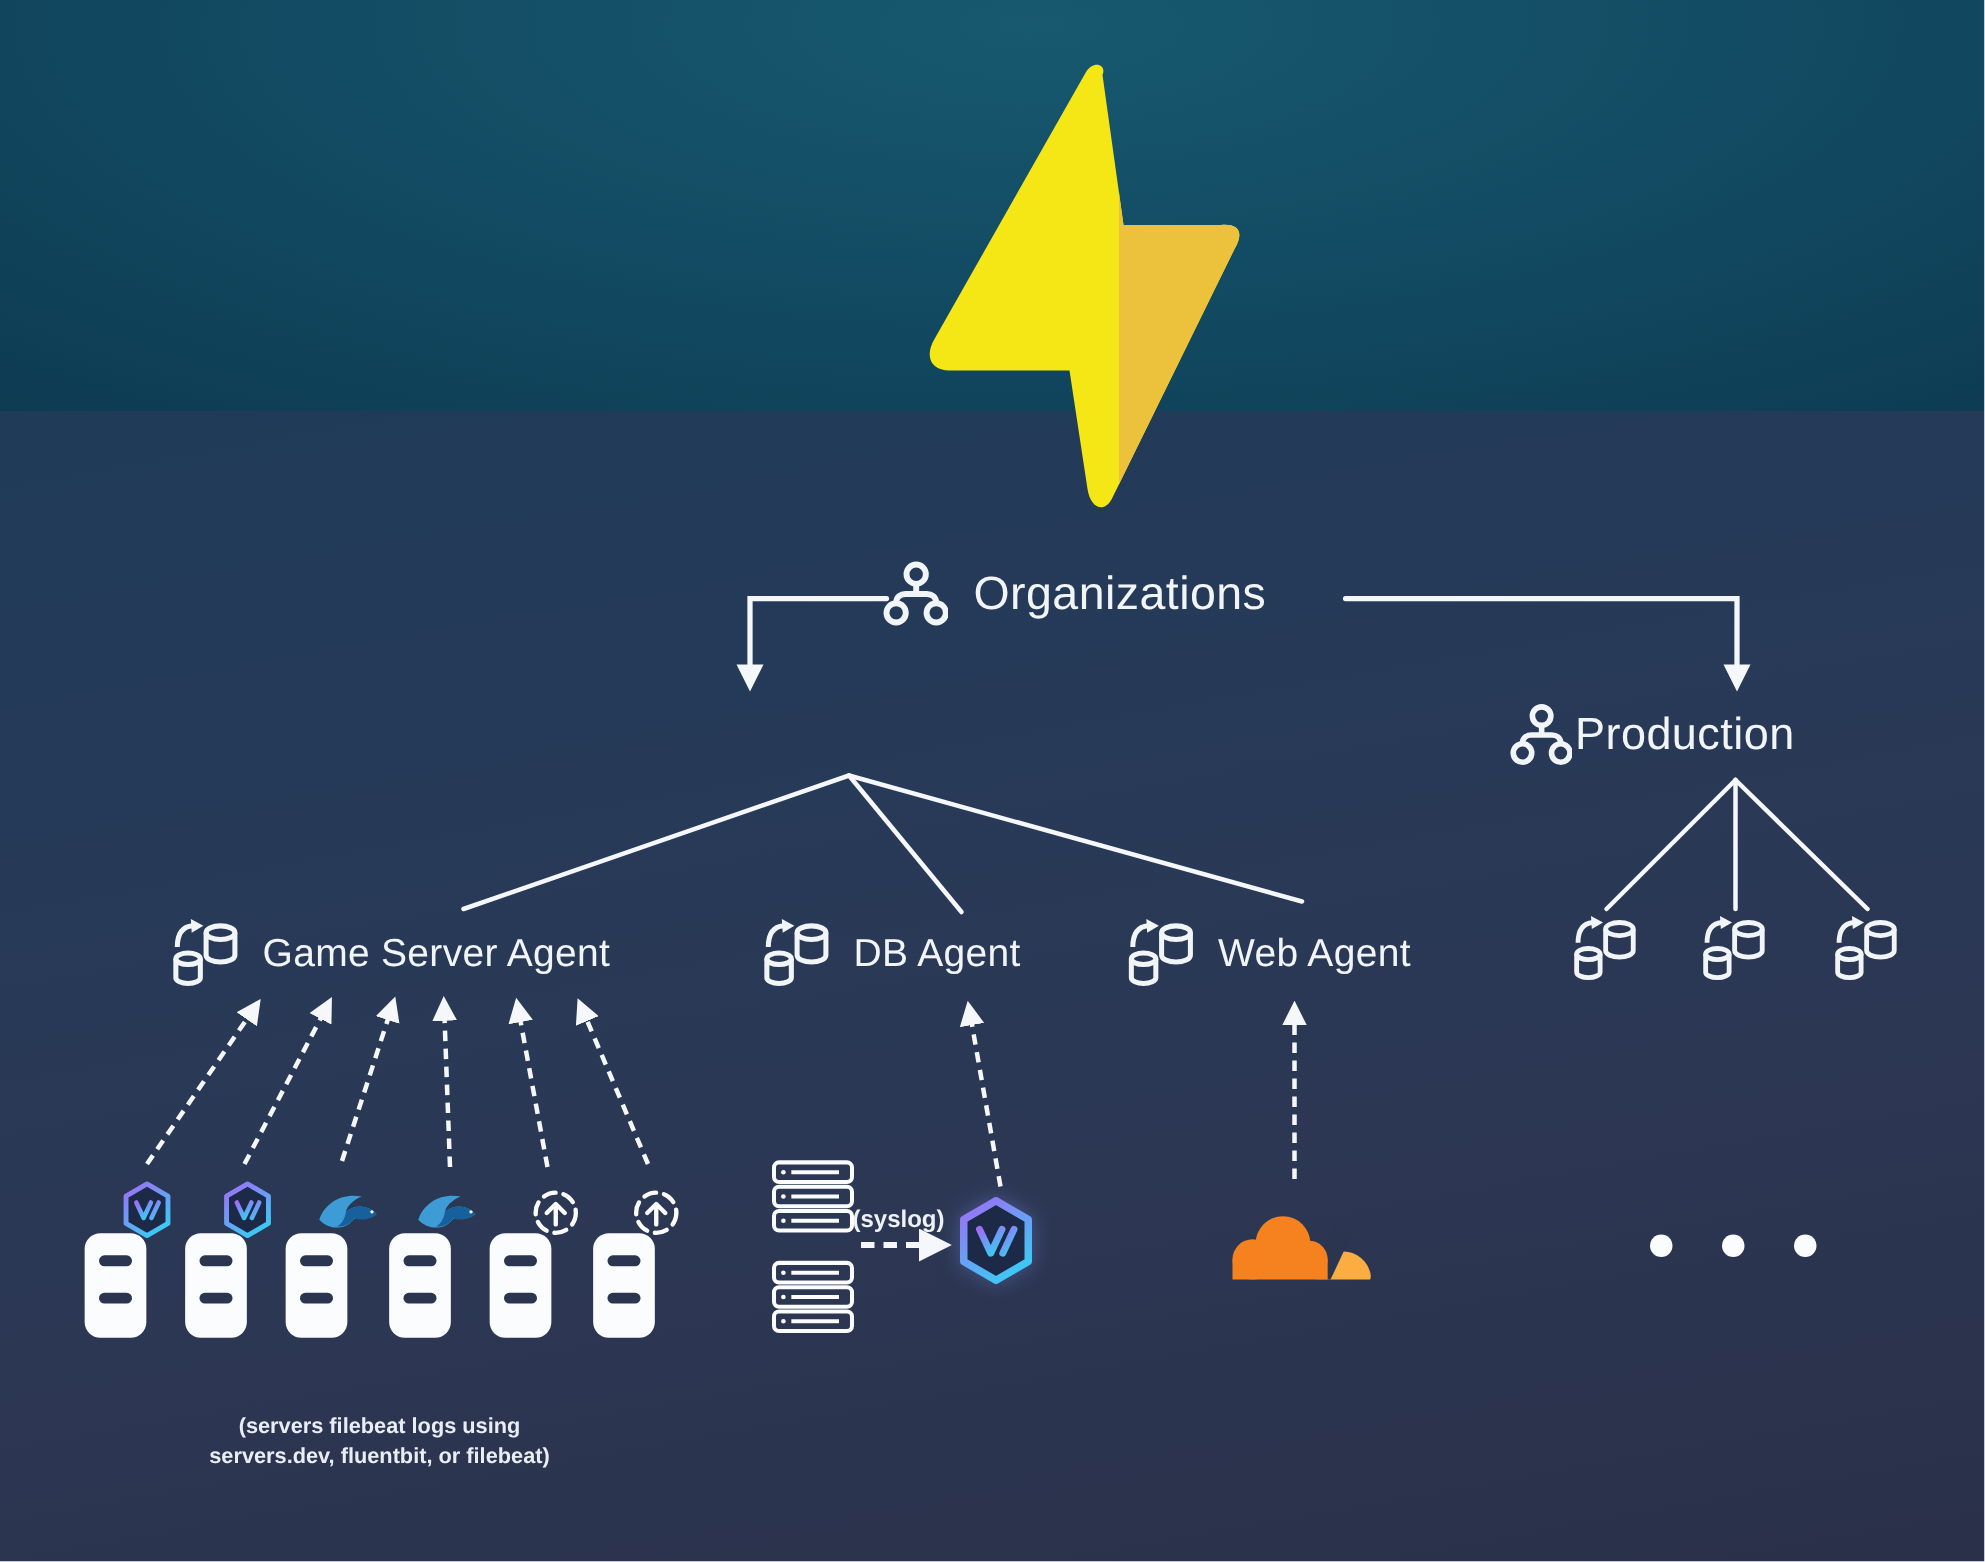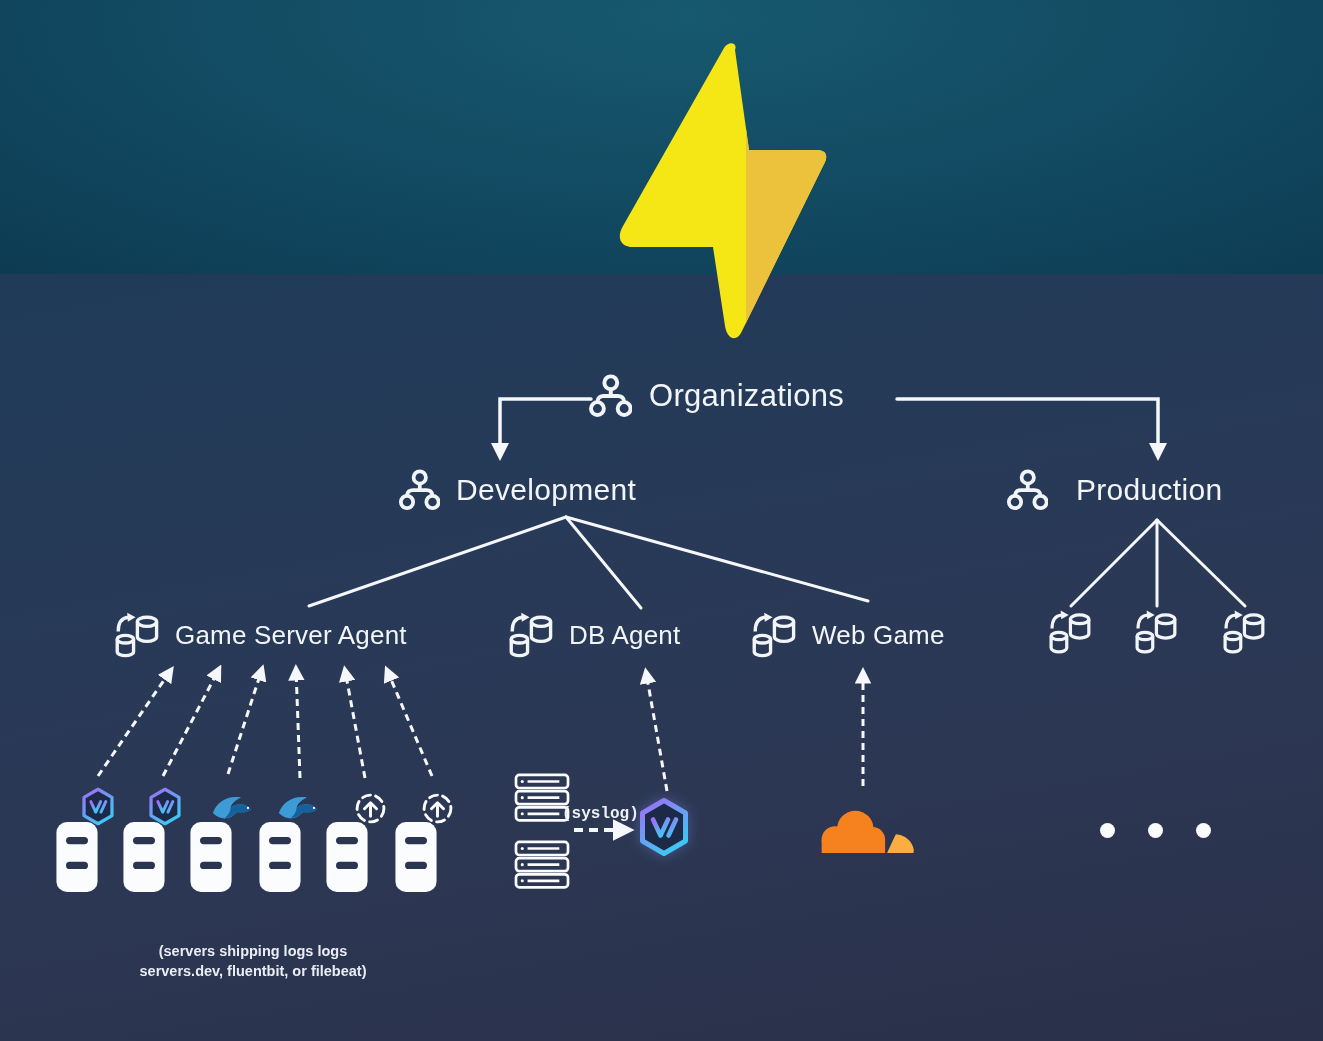--- a/index.html
+++ b/index.html
@@ -11,21 +11,21 @@
     background:linear-gradient(170deg,#1f3b58 0%,#273a58 35%,#2c3753 65%,#2a3049 100%);}
   svg.layer{position:absolute;left:0;top:0;width:1323px;height:1041px;pointer-events:none;}
   .node{position:absolute;display:flex;align-items:center;color:#f2f5f8;}
   .node .icon{flex:0 0 auto;}
   .lvl1{font-size:31px;letter-spacing:.3px;}
   .lvl2{font-size:30px;letter-spacing:.3px;}
   .agent{font-size:26px;letter-spacing:.2px;}
   .abs{position:absolute;}
   .caption{position:absolute;color:#e9eef4;font-size:14.5px;font-weight:600;line-height:1.38;text-align:center;}
   .caption span{display:block;}
-  .syslog{position:absolute;color:#eef2f7;font-size:16px;font-weight:600;text-align:center;font-family:Liberation Mono, monospace;}
+  .syslog{position:absolute;color:#eef2f7;font-size:16px;font-weight:600;text-align:center;}
   .dots{position:absolute;display:flex;gap:33px;}
   .dot{width:15px;height:15px;border-radius:50%;background:#fbfcfe;}
   .glow{filter:drop-shadow(0 0 7px rgba(130,150,255,.35));}
 </style>
 </head>
 <body>
 
 <div class="stage">
   <div class="bg-top"></div>
   <div class="bg-bottom"></div>
@@ -137,27 +137,21 @@
     <path id="boltPath" d="M735,50 C738,43 729,40 724,48 L623,226 C616,238 621,247 633,247 L713,247 L725,326 C727,339 736,342 741,333 L823,166 C830,154 825,149 814,150 L749,150 Z" fill="#f5e616"></path>
     <path d="M735,50 C738,43 729,40 724,48 L623,226 C616,238 621,247 633,247 L713,247 L725,326 C727,339 736,342 741,333 L823,166 C830,154 825,149 814,150 L749,150 Z" fill="#ecc23c" clip-path="url(#boltRight)"></path>
   </svg>
 
   <div class="node lvl1" style="left:588px;top:374px;gap:17px">
     <svg class="icon" width="44" height="44">
         <use href="#org-icon"></use>
       </svg>
     <span>Organizations</span>
   </div>
-  <div class="node lvl2" style="left:398px;top:469px;gap:16px">
-    <svg class="icon" width="42" height="42">
-        <use href="#org-icon"></use>
-      </svg>
-    <span>Development</span>
-  </div>
-  <div class="node lvl2" style="left:1006px;top:469px;gap:28px">
+  <div class="node lvl2" style="left:1006px;top:469px;gap:2px">
     <svg class="icon" width="42" height="42">
         <use href="#org-icon"></use>
       </svg>
     <span>Production</span>
   </div>
 
   <div class="node agent" style="left:508px;top:611px;gap:13px">
     <svg class="icon" width="48" height="48">
         <use href="#agent-icon"></use>
       </svg>
@@ -166,21 +160,21 @@
   <div class="node agent" style="left:114px;top:611px;gap:13px">
     <svg class="icon" width="48" height="48">
         <use href="#agent-icon"></use>
       </svg>
     <span>Game Server Agent</span>
   </div>
   <div class="node agent" style="left:751px;top:611px;gap:13px">
     <svg class="icon" width="48" height="48">
         <use href="#agent-icon"></use>
       </svg>
-    <span>Web Game</span>
+    <span>Web Agent</span>
   </div>
 
   <svg class="abs" style="left:1048px;top:609px" width="46" height="46">
       <use href="#agent-icon"></use>
     </svg>
   <svg class="abs" style="left:1134px;top:609px" width="46" height="46">
       <use href="#agent-icon"></use>
     </svg>
   <svg class="abs" style="left:1222px;top:609px" width="46" height="46">
       <use href="#agent-icon"></use>
@@ -223,21 +217,21 @@
       <use href="#bird-icon"></use>
     </svg>
   <svg class="abs" style="left:354px;top:792px" width="33" height="33">
       <use href="#upload-icon"></use>
     </svg>
   <svg class="abs" style="left:421px;top:792px" width="33" height="33">
       <use href="#upload-icon"></use>
     </svg>
 
   <div class="caption" style="left:122px;top:941px;width:262px">
-    <span>(servers shipping logs logs</span>
+    <span>(servers filebeat logs using</span>
     <span>servers.dev, fluentbit, or filebeat)</span>
   </div>
 
   <svg class="abs" style="left:514px;top:773px" width="56" height="52">
       <use href="#rack-icon"></use>
     </svg>
   <svg class="abs" style="left:514px;top:840px" width="56" height="52">
       <use href="#rack-icon"></use>
     </svg>
   <div class="syslog" style="left:562px;top:805px;width:74px">(syslog)</div>

